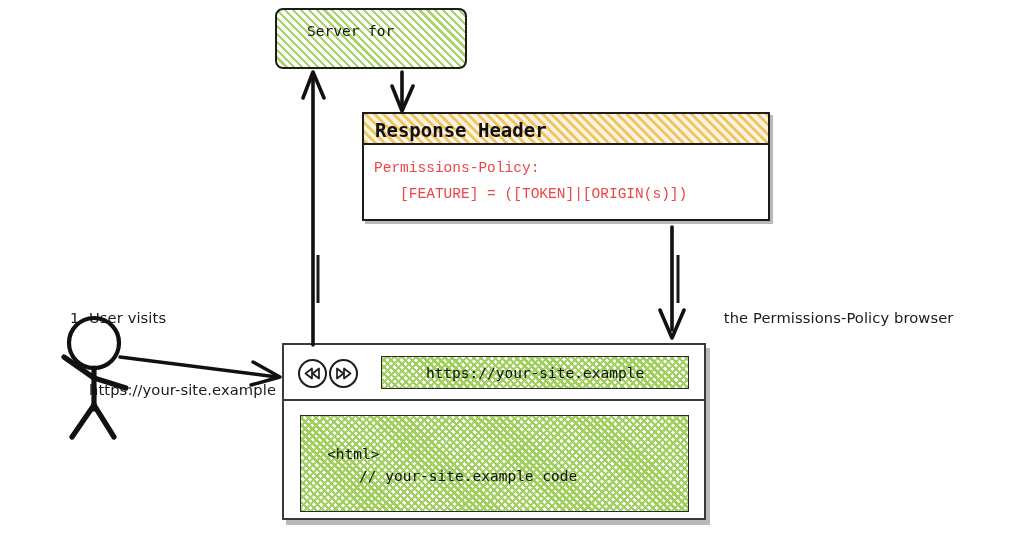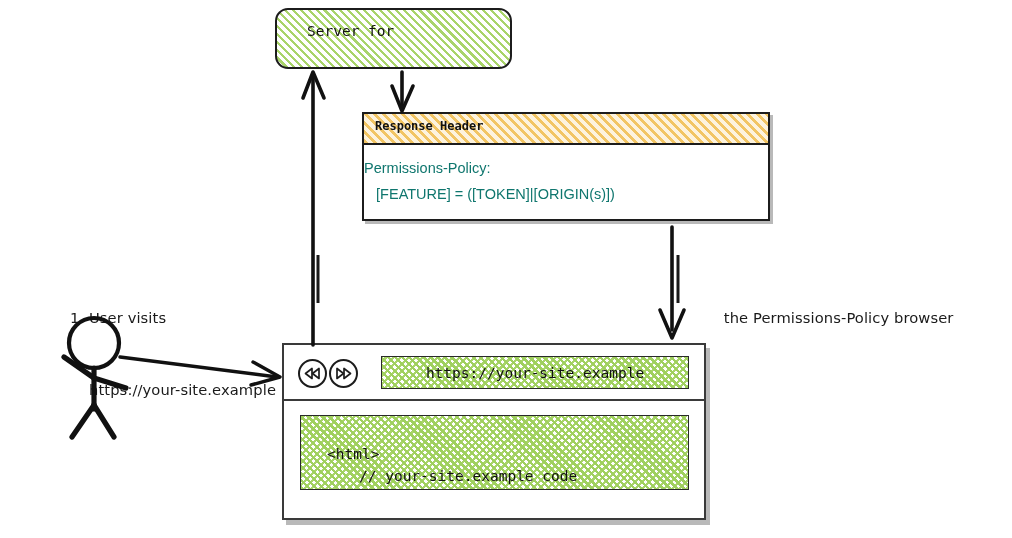--- a/index.html
+++ b/index.html
@@ -47,23 +47,23 @@
       45deg,
       #f2c564 0px, #f2c564 3.0px,
       #fdf3de 3.0px, #fdf3de 6.6px
     );
   }
 
   
   .server-box {
     position: absolute;
     left: 275px; top: 8px;
-    width: 237px; height: 61px;
+    width: 192px; height: 61px;
     border: 2.4px solid #1c1c1c;
-    border-radius: 13px;
+    border-radius: 8px;
     box-sizing: border-box;
     overflow: hidden;
   }
   .server-text {
     position: absolute;
     left: 30px; top: 12px;
     font-family: "DejaVu Sans Mono", monospace;
     font-size: 14.5px;
     line-height: 19px;
     color: #111111;
@@ -90,32 +90,32 @@
     left: 0; top: 0;
     width: 100%;
     height: 31px;
     border-bottom: 2.2px solid #1c1c1c;
     box-sizing: border-box;
   }
   .header-title-text {
     position: absolute;
     left: 11px; top: 5px;
     font-family: "DejaVu Sans Mono", monospace;
-    font-size: 12px;
+    font-size: 19px;
     color: #111111;
     font-weight: 600;
     white-space: pre;
   }
   .header-body-text {
     position: absolute;
-    left: 0; top: 41px;
-    font-family: Liberation Sans, sans-serif;
+    left: 10px; top: 41px;
+    font-family: Liberation Mono, monospace;
     font-size: 14.5px;
     line-height: 26px;
-    color: #0f766e;
+    color: #ef4444;
     white-space: pre;
     font-weight: 500;
   }
 
   
   .browser-shadow {
     position: absolute;
     left: 286px; top: 348px;
     width: 424px; height: 177px;
     background: #b9b9b9;
@@ -164,21 +164,21 @@
   .urlbar-text {
     font-family: "DejaVu Sans Mono", monospace;
     font-size: 14.5px;
     color: #111111;
     font-weight: 500;
     white-space: pre;
   }
   .page-content {
     position: absolute;
     left: 16px; top: 70px;
-    width: 389px; height: 75px;
+    width: 389px; height: 97px;
     border: 1.8px solid #2a2a2a;
     box-sizing: border-box;
   }
   .page-code {
     position: absolute;
     left: 26px; top: 27px;
     font-family: "DejaVu Sans Mono", monospace;
     font-size: 14.5px;
     line-height: 22px;
     color: #111111;

